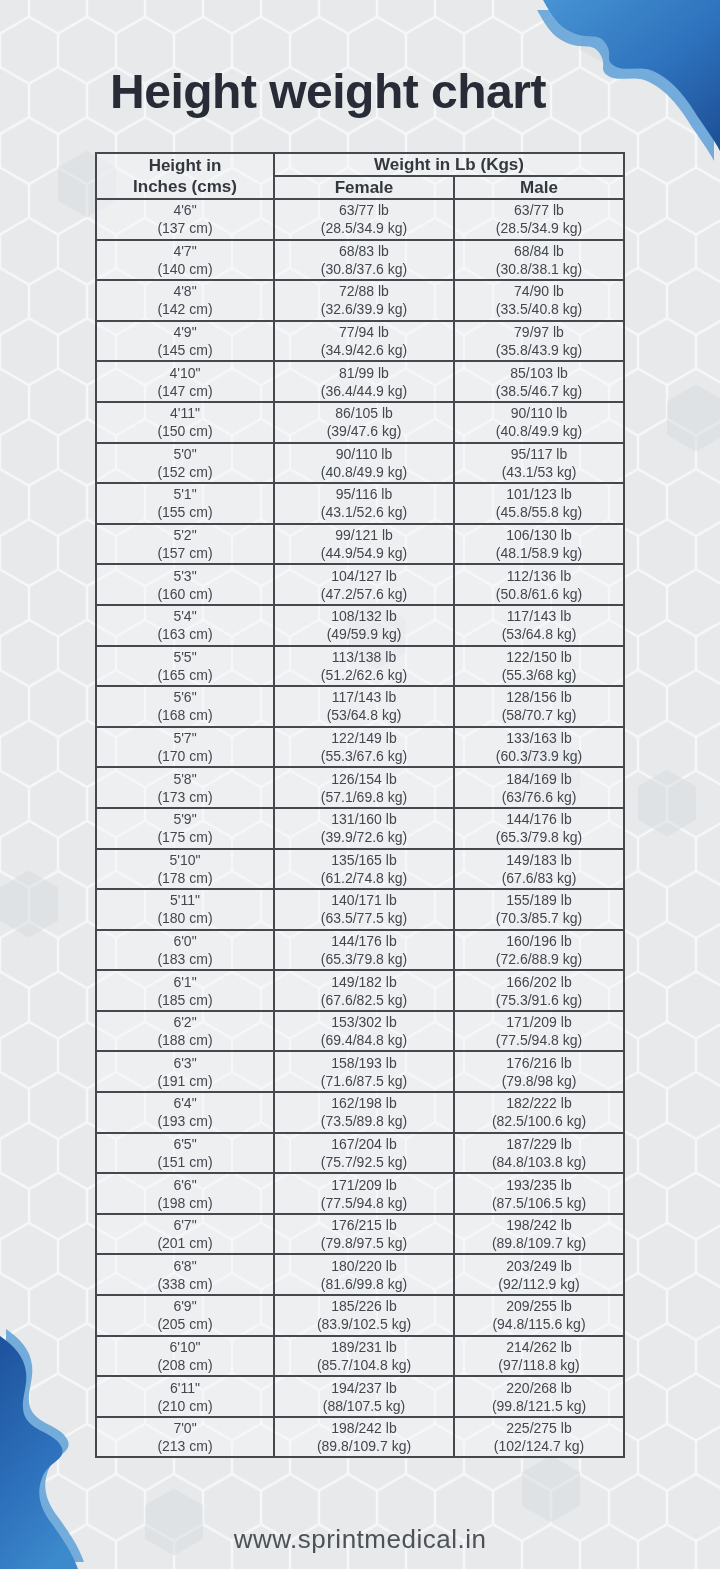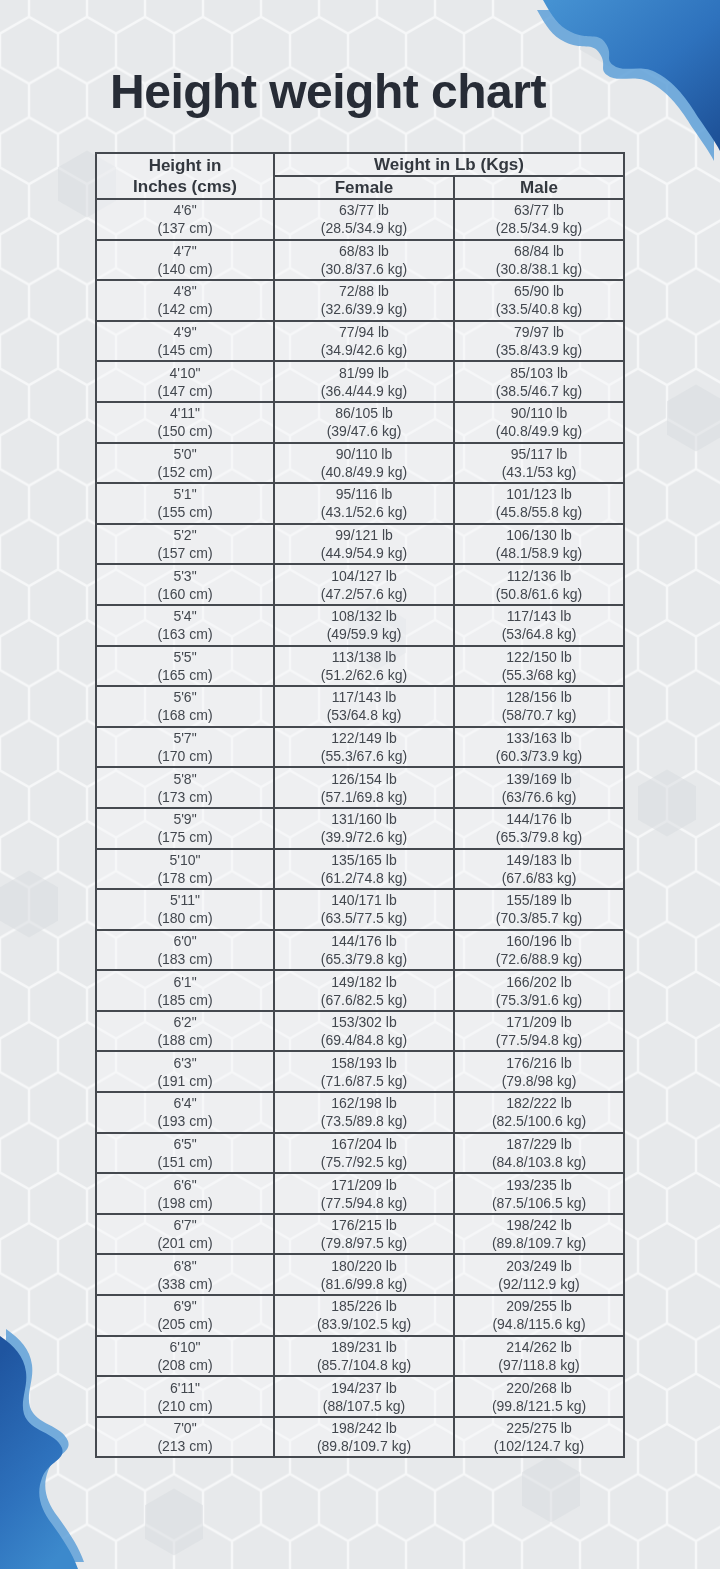--- a/index.html
+++ b/index.html
@@ -157,21 +157,21 @@
     <tr>
       <td>
         <div class="l1">4'8"</div>
         <div class="l2">(142 cm)</div>
       </td>
       <td>
         <div class="l1">72/88 lb</div>
         <div class="l2">(32.6/39.9 kg)</div>
       </td>
       <td>
-        <div class="l1">65/90 lb</div>
+        <div class="l1">74/90 lb</div>
         <div class="l2">(33.5/40.8 kg)</div>
       </td>
     </tr>
 
     <tr>
       <td>
         <div class="l1">4'9"</div>
         <div class="l2">(145 cm)</div>
       </td>
       <td>
@@ -337,21 +337,21 @@
     <tr>
       <td>
         <div class="l1">5'8"</div>
         <div class="l2">(173 cm)</div>
       </td>
       <td>
         <div class="l1">126/154 lb</div>
         <div class="l2">(57.1/69.8 kg)</div>
       </td>
       <td>
-        <div class="l1">139/169 lb</div>
+        <div class="l1">184/169 lb</div>
         <div class="l2">(63/76.6 kg)</div>
       </td>
     </tr>
 
     <tr>
       <td>
         <div class="l1">5'9"</div>
         <div class="l2">(175 cm)</div>
       </td>
       <td>
@@ -584,14 +584,15 @@
         <div class="l2">(89.8/109.7 kg)</div>
       </td>
       <td>
         <div class="l1">225/275 lb</div>
         <div class="l2">(102/124.7 kg)</div>
       </td>
     </tr>
   </tbody>
   </table>
 
+  <div class="footer-url layer">www.sprintmedical.in</div>
 
 </div>
 
 </body></html>

